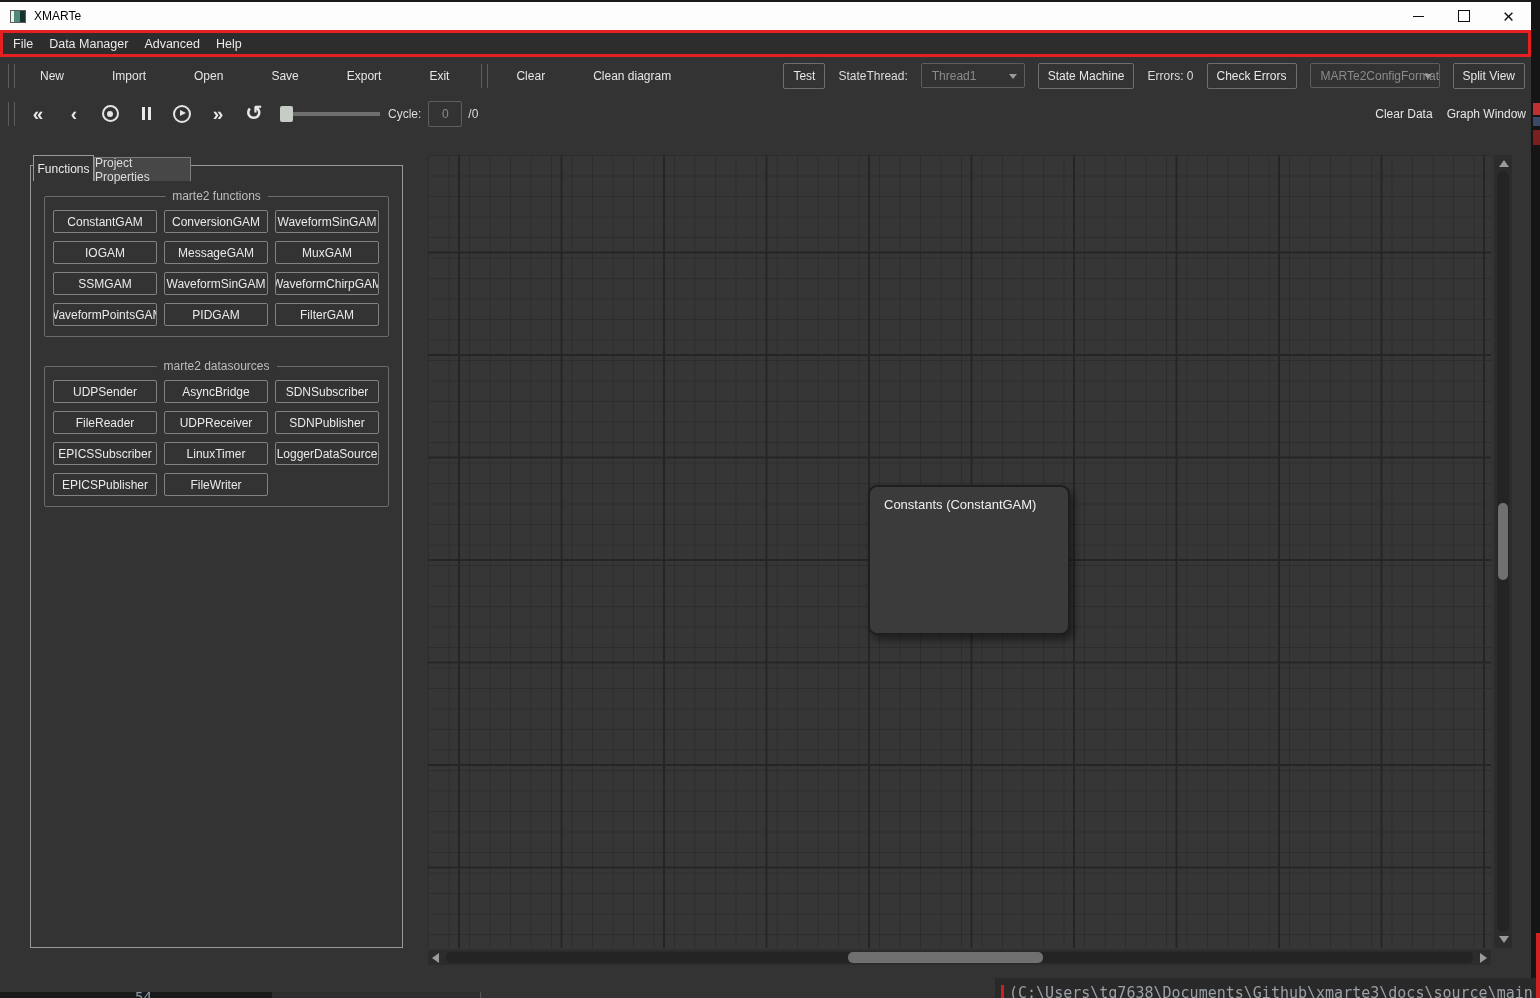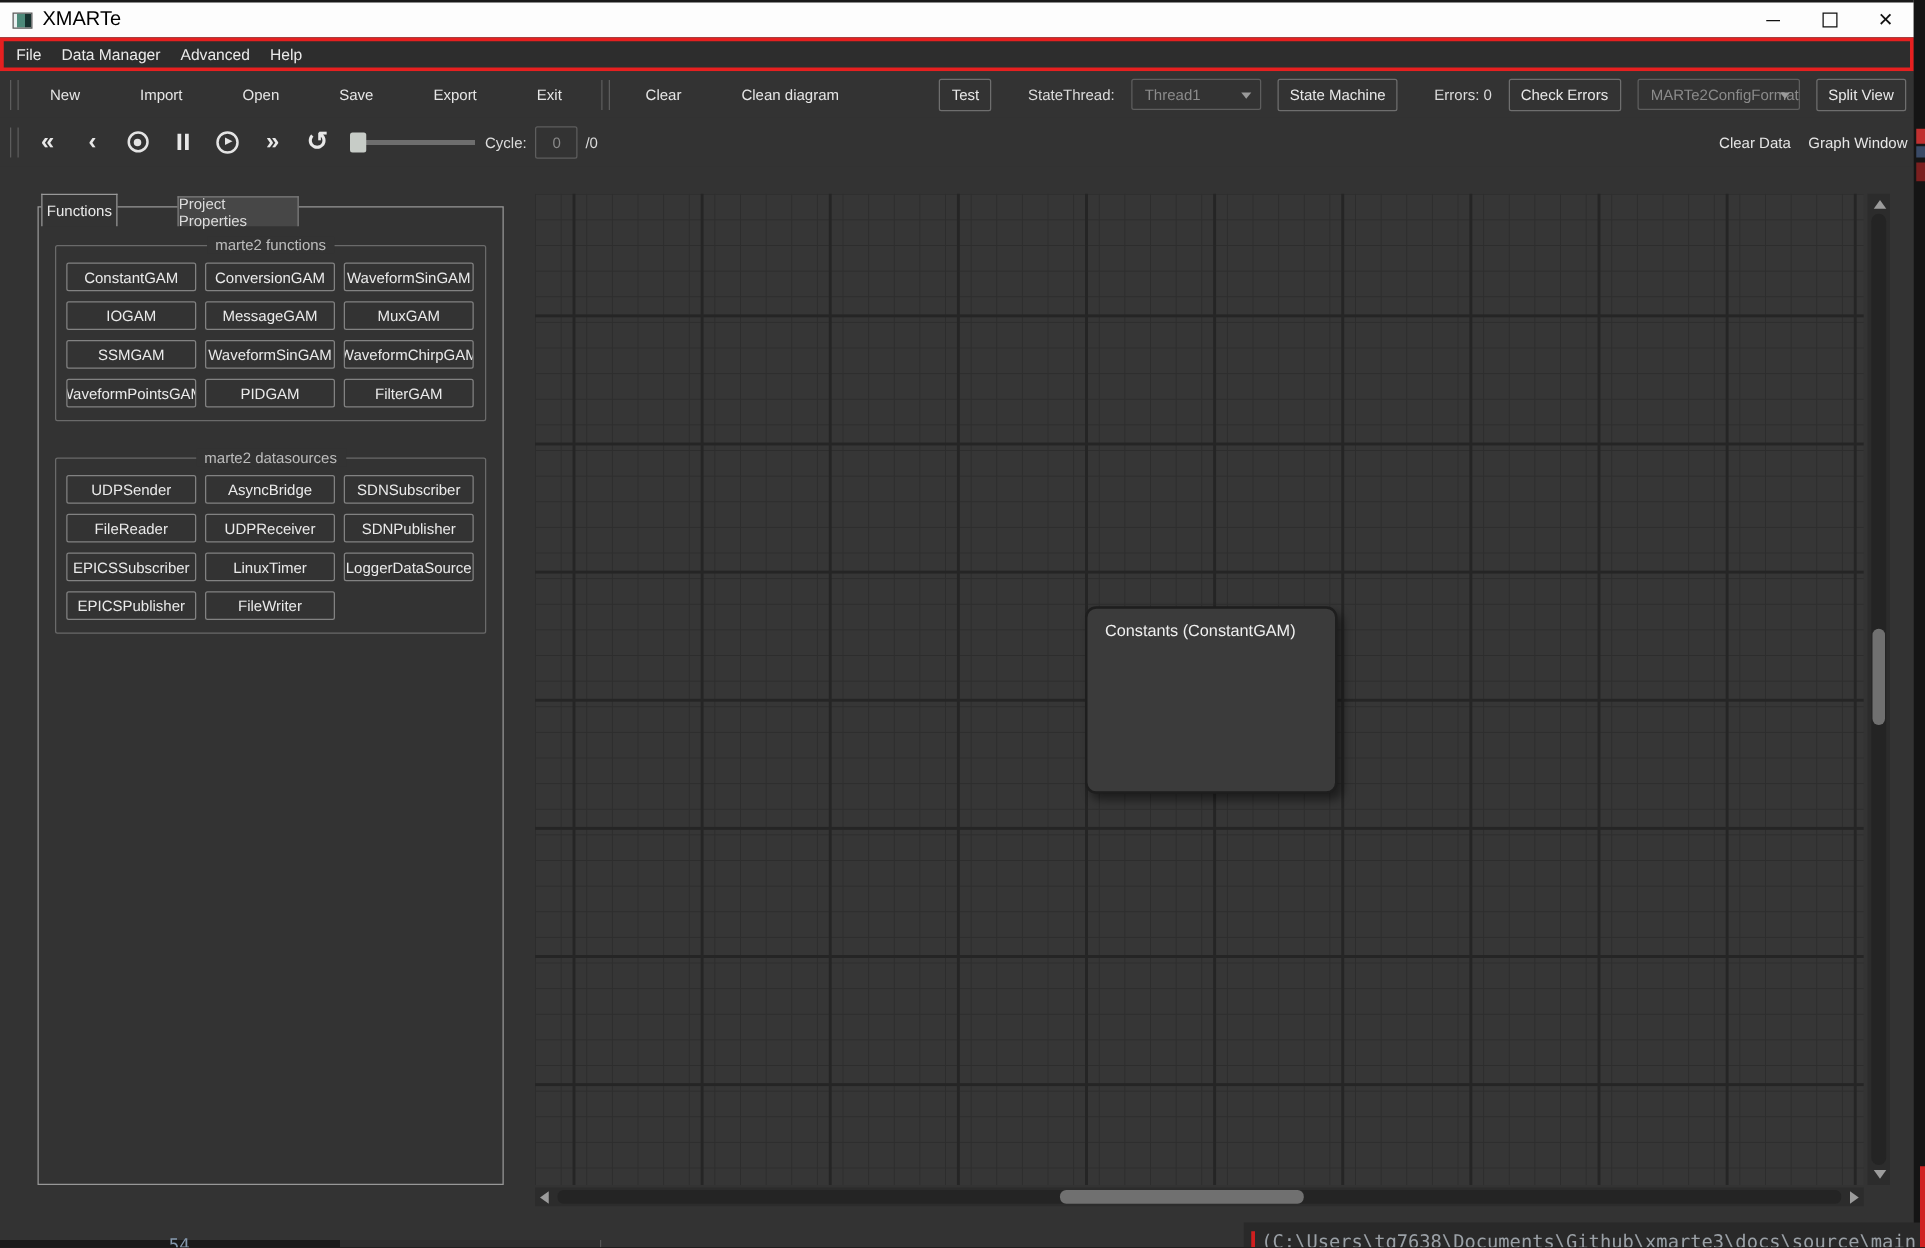--- a/index.html
+++ b/index.html
@@ -5,39 +5,39 @@
   html,body{margin:0;padding:0;background:#111;}
   .screen{position:relative;width:1540px;height:998px;overflow:hidden;
           background:#333333;font-family:"Liberation Sans",sans-serif;
           -webkit-font-smoothing:antialiased;}
 
   
   .titlebar{position:absolute;left:0;top:0;width:1531px;height:30px;background:#fdfdfd;
             border-top:2px solid #1a1a1a;box-sizing:border-box;display:flex;align-items:center;}
   .app-icon{width:16px;height:13px;margin-left:10px;border:1px solid #5a5a5a;box-sizing:border-box;
             background:linear-gradient(90deg,#e8f0f0 0 3px,#4d8a7a 3px 9px,#16322f 9px);}
-  .win-title{margin-left:8px;font-size:16px;color:#000;}
+  .win-title{margin-left:8px;font-size:12px;color:#000;}
   .win-controls{position:absolute;right:0;top:0;height:28px;display:flex;}
   .win-btn{width:45px;height:28px;display:flex;align-items:center;justify-content:center;color:#111;}
   .glyph-min{width:11px;height:0;border-top:1.5px solid #111;}
   .glyph-max{width:10px;height:10px;border:1.2px solid #111;}
   .glyph-close{font-size:15px;line-height:1;color:#111;}
 
   
   .menubar{position:absolute;left:0;top:30px;width:1531px;height:27px;background:#2d2d2d;
            border:3px solid #e62020;box-sizing:border-box;display:flex;align-items:center;padding-left:2px;}
   .menu-item{padding:0 8px;font-size:12.5px;color:#eaeaea;}
 
   
   .toolbar{position:absolute;left:0;width:1531px;background:#333333;display:flex;align-items:center;}
   .toolbar1{top:57px;height:37px;}
   .toolbar2{top:94px;height:39px;}
   .grip{width:5px;height:24px;margin-left:8px;border-left:1px solid #5c5c5c;border-right:1px solid #5c5c5c;}
   .titem{padding:0 24px;font-size:12px;color:#e6e6e6;}
-  .tlabel{font-size:12px;color:#dcdcdc;margin-left:16px;}
+  .tlabel{font-size:12px;color:#dcdcdc;}
   .btn{border:1px solid #6e6e6e;border-radius:2px;background:#333;color:#e8e8e8;
        font-size:12px;padding:5px 9px;white-space:nowrap;}
   .combo{position:relative;border:1px solid #5e5e5e;border-radius:2px;background:#333;color:#8b8b8b;
          font-size:12px;height:25px;box-sizing:border-box;display:flex;align-items:center;
          padding:0 22px 0 10px;white-space:nowrap;}
   .combo .chev{position:absolute;right:7px;top:10px;width:0;height:0;
          border-left:4px solid transparent;border-right:4px solid transparent;border-top:5px solid #9a9a9a;}
   .right-cluster{margin-left:auto;display:flex;align-items:center;gap:13px;margin-right:6px;}
 
   
@@ -56,21 +56,21 @@
   .slider .groove{position:absolute;left:2px;right:0;top:7px;height:4px;background:#6e6e6e;}
   .slider .handle{position:absolute;left:0;top:1px;width:13px;height:16px;background:#c7ccc7;border-radius:2px;}
   .cycle-input{width:28px;height:22px;margin-left:7px;background:#333;border:1px solid #5e5e5e;
         border-radius:2px;color:#8a8a8a;font-size:12px;text-align:center;font-family:"Liberation Sans",sans-serif;}
 
   
   .sidebar{position:absolute;left:30px;top:155px;width:373px;height:808px;}
   .tab{position:absolute;box-sizing:border-box;font-size:12px;display:flex;align-items:center;
        justify-content:center;z-index:2;}
   .tab-active{left:3px;top:0;width:61px;height:26px;background:#333;border:1px solid #989898;border-bottom:none;color:#eaeaea;}
-  .tab-idle{left:64px;top:2px;width:97px;height:24px;background:#474747;border:1px solid #7d7d7d;border-bottom:none;color:#dcdcdc;z-index:1;margin-left:48px;}
+  .tab-idle{left:64px;top:2px;width:97px;height:24px;background:#474747;border:1px solid #7d7d7d;border-bottom:none;color:#dcdcdc;z-index:1;}
   .pane{position:absolute;left:0;top:10px;width:373px;height:783px;border:1px solid #989898;box-sizing:border-box;}
   .groupbox{position:absolute;left:13px;width:345px;height:141px;border:1px solid #6a6a6a;border-radius:2px;box-sizing:border-box;}
   .gb1{top:30px;} .gb2{top:200px;}
   .gb-title{position:absolute;top:-8px;left:50%;transform:translateX(-50%);background:#333;
             padding:0 7px;font-size:12px;color:#bdbdbd;white-space:nowrap;}
   .gb-grid{display:grid;grid-template-columns:repeat(3,1fr);column-gap:7px;row-gap:8px;
            padding:13px 9px 0 8px;}
   .sb-btn{height:23px;border:1px solid #828282;border-radius:2px;background:#333;color:#eaeaea;
           font-size:12px;display:flex;align-items:center;justify-content:center;
           overflow:hidden;white-space:nowrap;box-sizing:border-box;}

